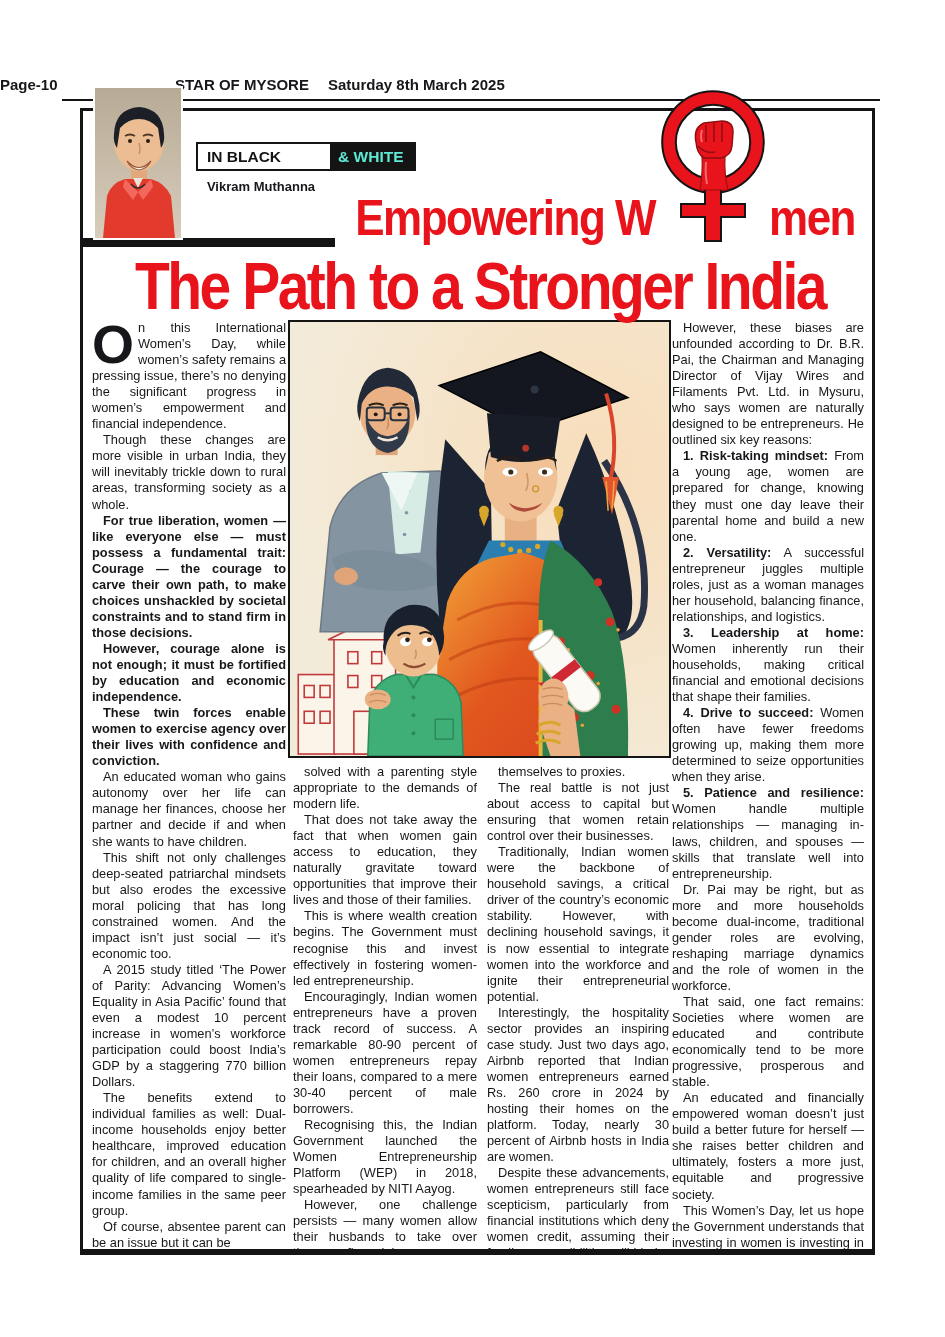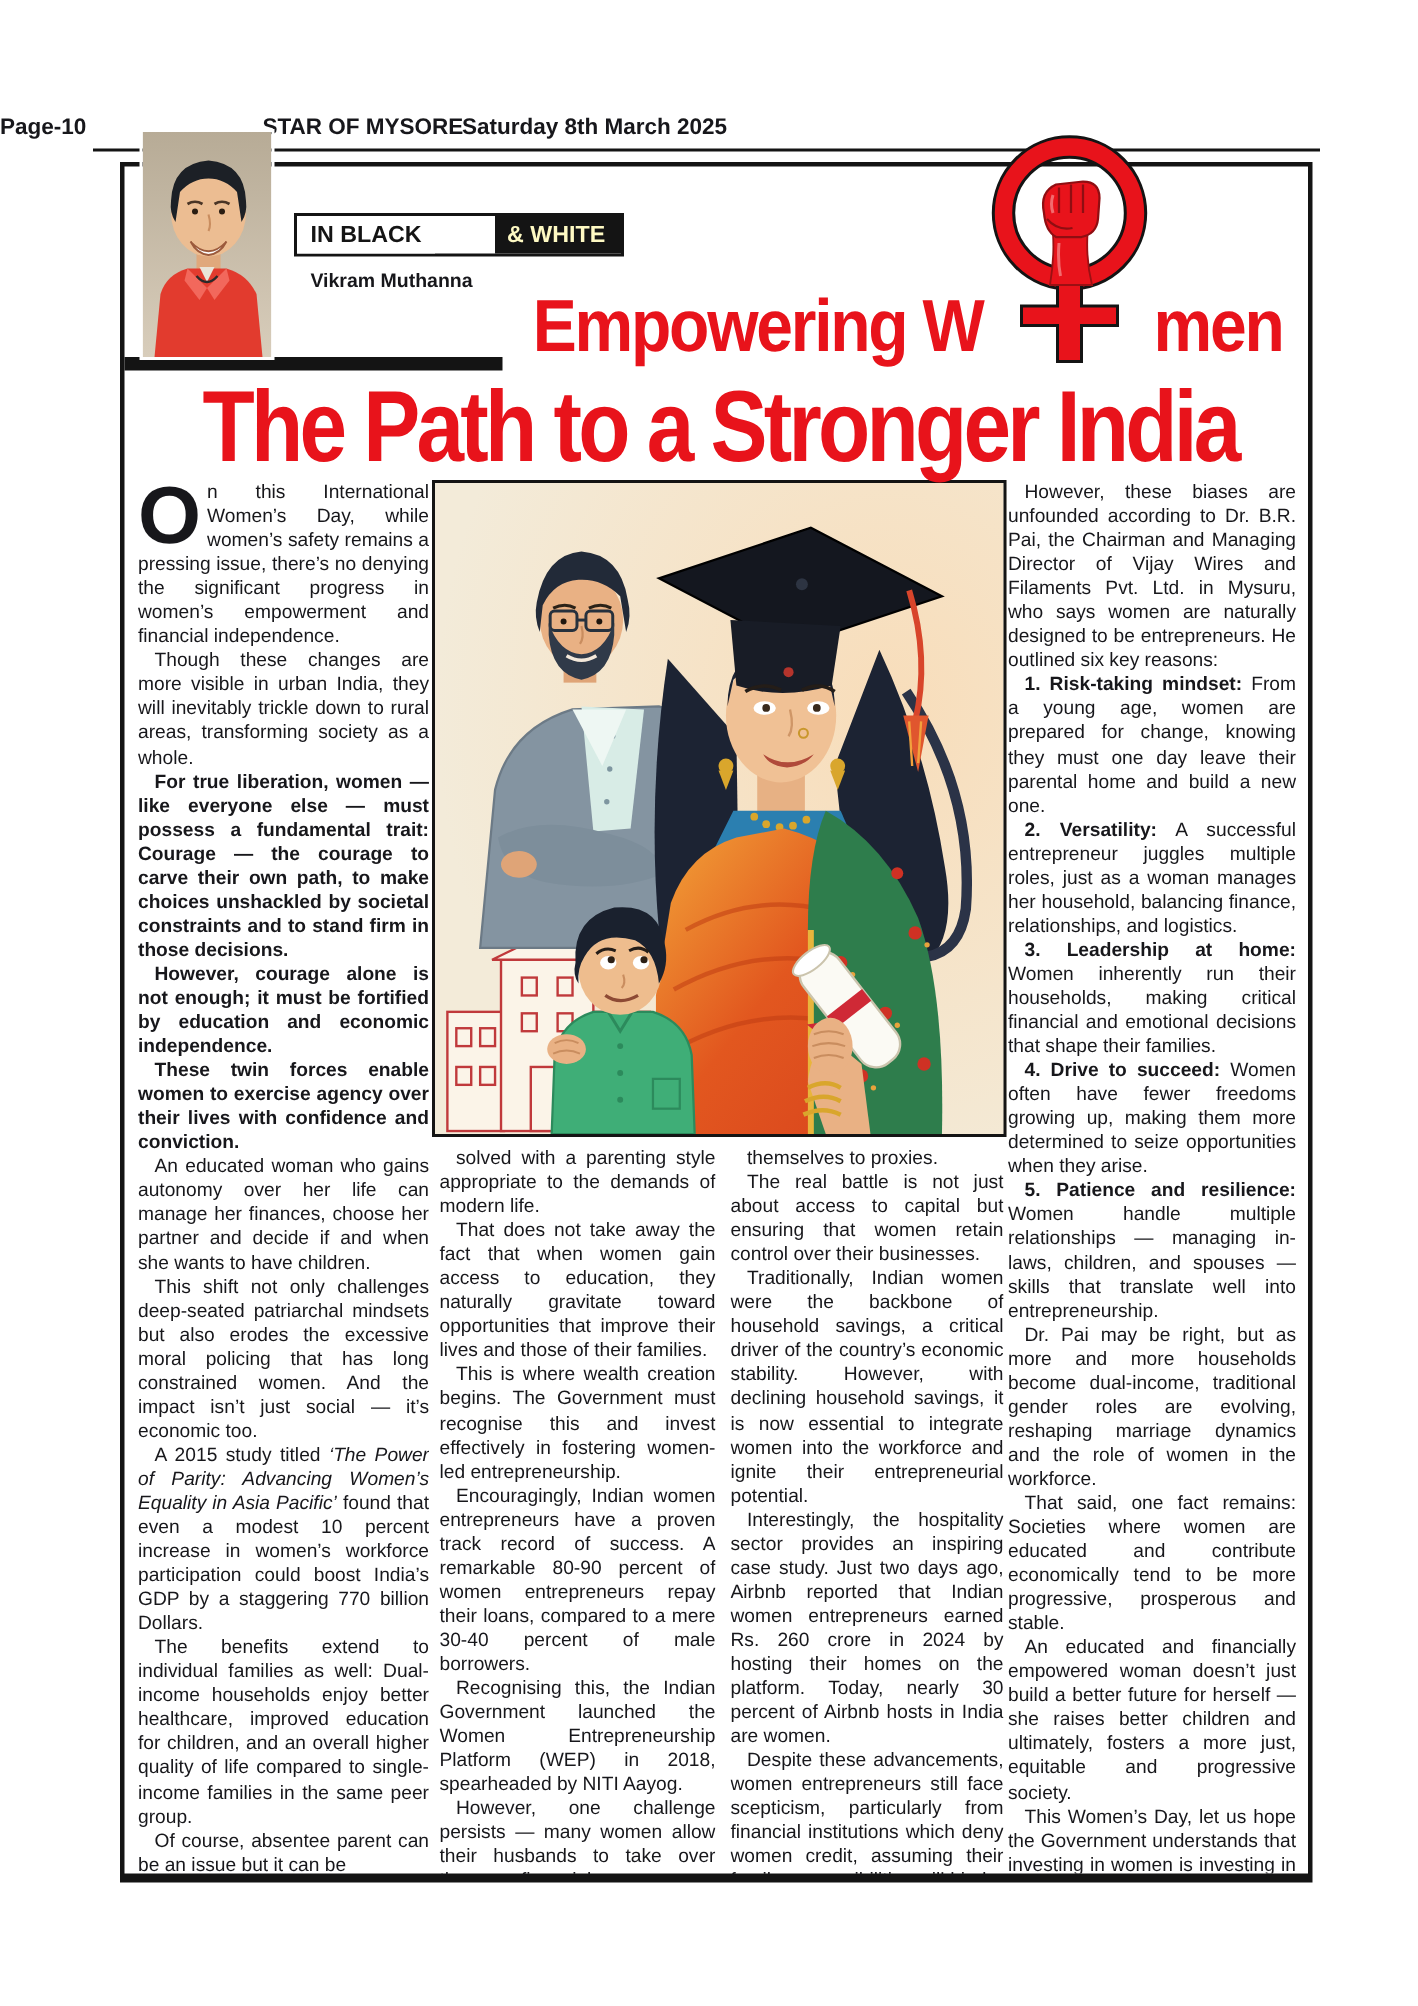--- a/index.html
+++ b/index.html
@@ -2,49 +2,49 @@
 <html><head>
 <meta charset="utf-8">
 <title>Star of Mysore — Page 10</title>
 <style>
   html,body{margin:0;padding:0;background:#ffffff;}
   .page{position:relative;width:945px;height:1337px;background:#ffffff;overflow:hidden;
         font-family:"Liberation Sans","DejaVu Sans",sans-serif;color:#17171b;}
   
   .mast{position:absolute;top:76px;height:18px;font-weight:bold;font-size:15px;white-space:nowrap;}
   .mast.paper{left:175px;}
-  .mast.date{left:308px;}
+  .mast.date{left:328px;}
   .mast.pageno{left:0;width:877px;text-align:left;}
   .hdr-rule{position:absolute;left:62px;top:99px;width:818px;height:2px;background:#141414;}
   
   .box{position:absolute;left:80px;top:108px;width:795px;height:1147px;background:#fff;
        border:3px solid #141414;border-bottom-width:6px;box-sizing:border-box;}
   
   .photo{position:absolute;left:95px;top:88px;width:86px;height:150px;z-index:6;outline:2px solid #fff;}
   .underbar{position:absolute;left:83px;top:238px;width:252px;height:9px;background:#141414;z-index:5;}
   .badge{position:absolute;left:196px;top:142px;display:flex;z-index:6;border:2px solid #141414;
          font-weight:bold;font-size:15.5px;line-height:1;white-space:nowrap;gap:40px;}
   .badge .w{background:#fff;color:#141414;padding:5px 9px 4px 9px;}
-  .badge .k{background:#141414;color:#fef9c3;padding:5px 10px 4px 8px;}
+  .badge .k{background:#141414;color:#5eead4;padding:5px 10px 4px 8px;}
   .author{position:absolute;left:186px;top:179px;width:150px;text-align:center;
           font-weight:bold;font-size:13px;z-index:6;}
   
   .hl{position:absolute;color:#e8131b;font-weight:bold;white-space:nowrap;z-index:4;}
   .hl1{top:196px;left:0;width:855px;text-align:right;font-size:44px;letter-spacing:-1.5px;}
   .hl1 .stretch{display:inline-block;transform:scaleY(1.12);transform-origin:bottom;}
   .hl1 .sp{display:inline-block;width:114px;}
   .hl2{top:246px;left:84px;width:792px;text-align:center;font-size:57px;letter-spacing:-2.5px;}
   .hl2 .stretch{display:inline-block;transform:scaleY(1.18);transform-origin:top;}
   .symbol{position:absolute;left:650px;top:84px;width:126px;height:158px;z-index:5;}
   
   .col{position:absolute;font-size:12.8px;line-height:16.05px;text-align:justify;overflow:hidden;}
   .col p{margin:0;text-indent:11px;}
   .col p.dcp{text-indent:0;}
   .col .b,.col p.b{font-weight:bold;}
-  .col .i{font-style:italic;}
+  .col .i{}
   .dc{float:left;font-weight:bold;font-size:54px;line-height:44px;padding:2px 4px 0 0;}
   #colA{left:92px; top:320px;width:194px;height:929px;}
   #colB{left:293px;top:764px;width:184px;height:486px;}
   #colC{left:487px;top:764px;width:182px;height:486px;}
   #colD{left:672px;top:320px;width:192px;height:929px;}
   
   .illus{position:absolute;left:288px;top:320px;width:383px;height:438px;box-sizing:border-box;
          border:2px solid #141414;background:#f3ebd9;z-index:3;}
   .illus svg{display:block;width:100%;height:100%;}
 </style>

